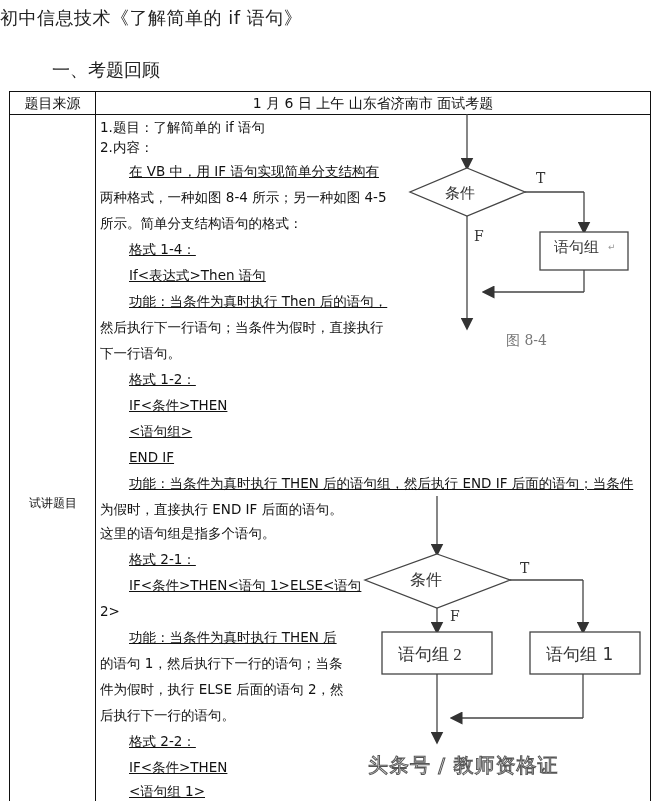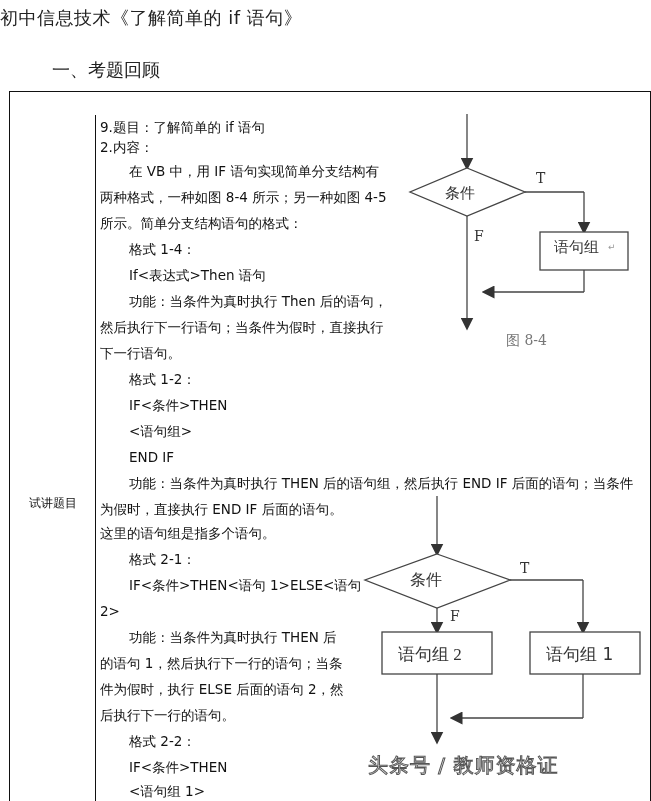--- a/index.html
+++ b/index.html
@@ -36,46 +36,50 @@
     }
     .cell-label-topic span {
       position: absolute; left: 0; top: 380px; width: 86px; text-align: center; font-size: 12px;
     }
 
     .content {
       position: absolute; left: 100px; top: 114px; width: 545px;
       font-size: 13.5px; line-height: 26px; color: #111;
     }
     .line { position: absolute; left: 0; white-space: nowrap; }
-    .indent { padding-left: 29px; }
+    .indent { padding-left: 29px; text-decoration: underline; }
 
     .flowchart { position: absolute; }
     .fig-caption { font-family: "DejaVu Serif", serif; }
 
     .watermark {
       position: absolute; left: 368px; top: 752px; font-size: 20px; color: #ffffff;
       -webkit-text-stroke: 1px #555; letter-spacing: 1px; white-space: nowrap;
       font-family: "DejaVu Sans", sans-serif;
       text-align: right;
     }
   </style>
 </head>
 <body>
 
 <div class="doc-title">初中信息技术《了解简单的 if 语句》</div>
 <div class="section-heading">一、考题回顾</div>
 
 <div class="table-wrap">
+  <div class="row-source">
+    <div class="cell-label-source">题目来源</div>
+    <div class="cell-value-source">1 月 6 日  上午  山东省济南市  面试考题</div>
+  </div>
   <div class="cell-label-topic">
     <span>试讲题目</span>
   </div>
 </div>
 
 <div class="content">
-  <div class="line" style="top:0px">9.题目：了解简单的 if 语句</div>
+  <div class="line" style="top:0px">1.题目：了解简单的 if 语句</div>
   <div class="line" style="top:20px">2.内容：</div>
   <div class="line indent" style="top:44px">在 VB 中，用 IF 语句实现简单分支结构有</div>
   <div class="line" style="top:70px">两种格式，一种如图 8-4 所示；另一种如图 4-5</div>
   <div class="line" style="top:96px">所示。简单分支结构语句的格式：</div>
   <div class="line indent" style="top:122px">格式 1-4：</div>
   <div class="line indent" style="top:148px">If&lt;表达式&gt;Then 语句</div>
   <div class="line indent" style="top:174px">功能：当条件为真时执行 Then 后的语句，</div>
   <div class="line" style="top:200px">然后执行下一行语句；当条件为假时，直接执行</div>
   <div class="line" style="top:226px">下一行语句。</div>
   <div class="line indent" style="top:252px">格式 1-2：</div>

